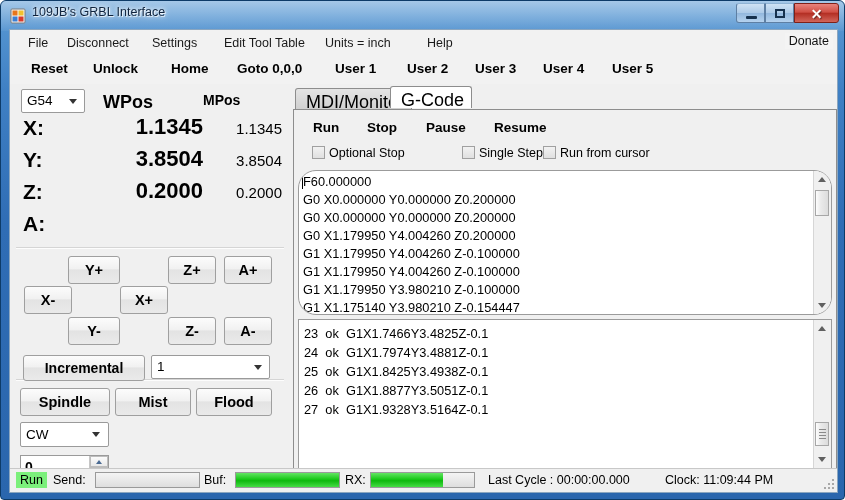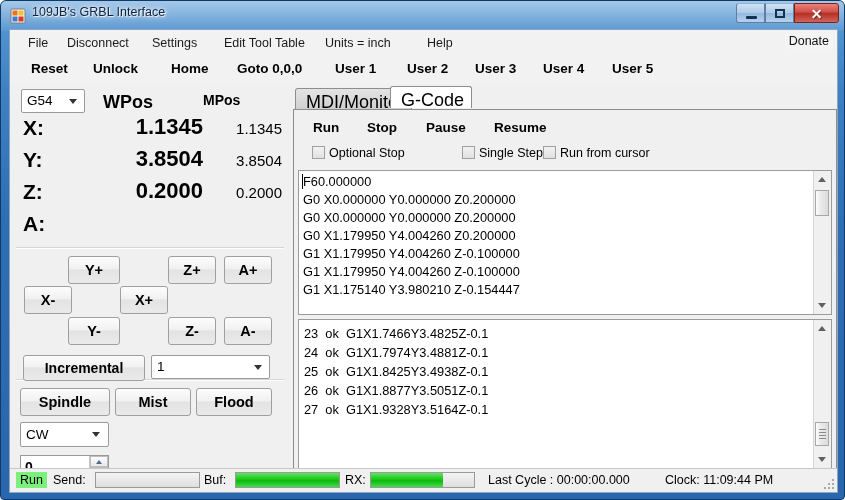--- a/index.html
+++ b/index.html
@@ -379,21 +379,21 @@
   }
 
   
   .textbox {
     position: absolute;
     background: #ffffff;
     border: 1px solid #9b9b9b;
     box-sizing: border-box;
     overflow: hidden;
   }
-  #gcode-box { left: 4px; top: 60px; width: 534px; height: 145px; }
+  #gcode-box { left: 4px; top: 60px; width: 534px; height: 145px; border-radius: 18px; }
   #monitor-box { left: 4px; top: 209px; width: 534px; height: 150px; }
 
   .code-line {
     font-family: "Liberation Sans", sans-serif;
     font-size: 12.8px;
     color: #000;
     white-space: pre;
     line-height: 18px;
     padding-left: 4px;
   }
@@ -636,20 +636,21 @@
 
         <div class="textbox" id="gcode-box">
           <div id="gcode-caret"></div>
           <div style="padding-top:2px;">
             <div class="code-line">F60.000000</div>
             <div class="code-line">G0 X0.000000 Y0.000000 Z0.200000</div>
             <div class="code-line">G0 X0.000000 Y0.000000 Z0.200000</div>
             <div class="code-line">G0 X1.179950 Y4.004260 Z0.200000</div>
             <div class="code-line">G1 X1.179950 Y4.004260 Z-0.100000</div>
             <div class="code-line">G1 X1.179950 Y4.004260 Z-0.100000</div>
+            <div class="code-line">G1 X1.179950 Y3.980210 Z-0.100000</div>
             <div class="code-line">G1 X1.175140 Y3.980210 Z-0.154447</div>
           </div>
           <div class="vscroll">
             <div class="sb-arrow" style="top:0;">
               <span class="sb-tri up"></span>
             </div>
             <div class="sb-thumb" style="top:19px; height:26px;"></div>
             <div class="sb-arrow" style="bottom:0;">
               <span class="sb-tri down"></span>
             </div>

